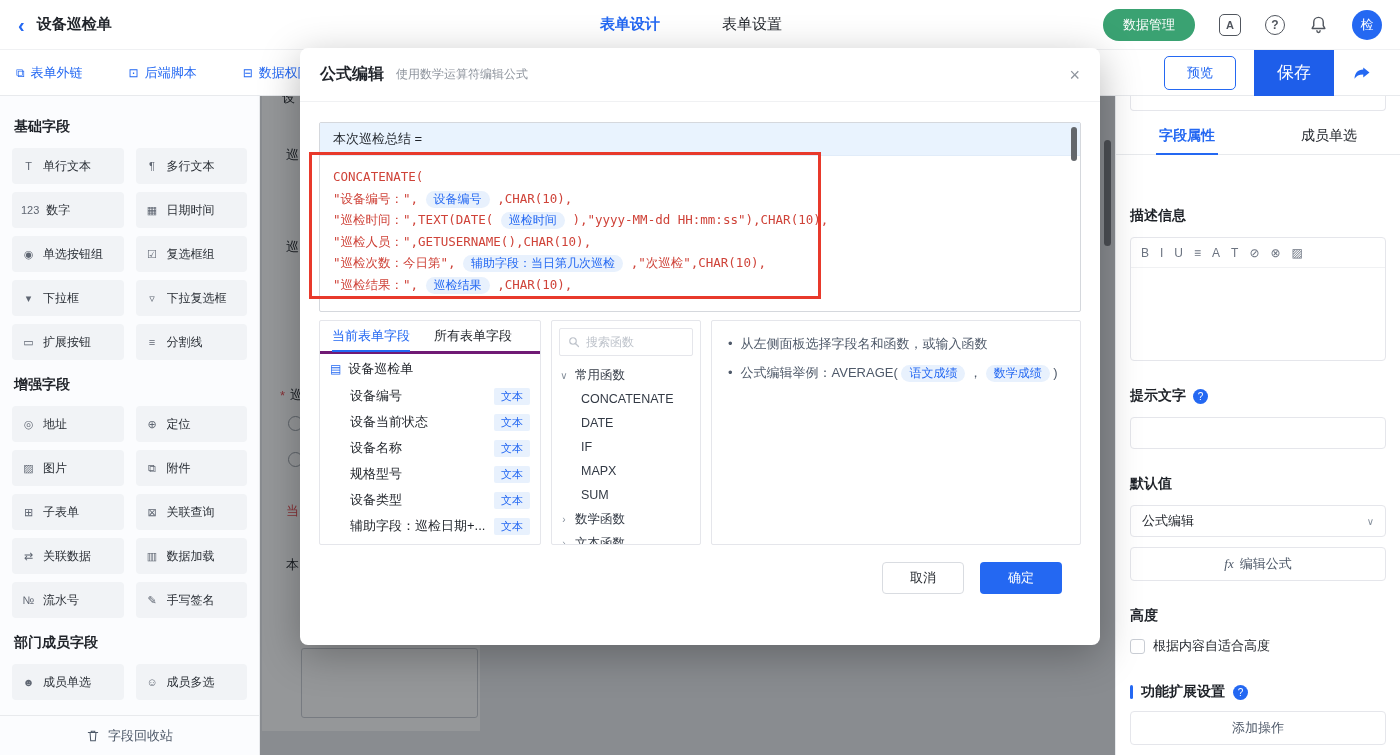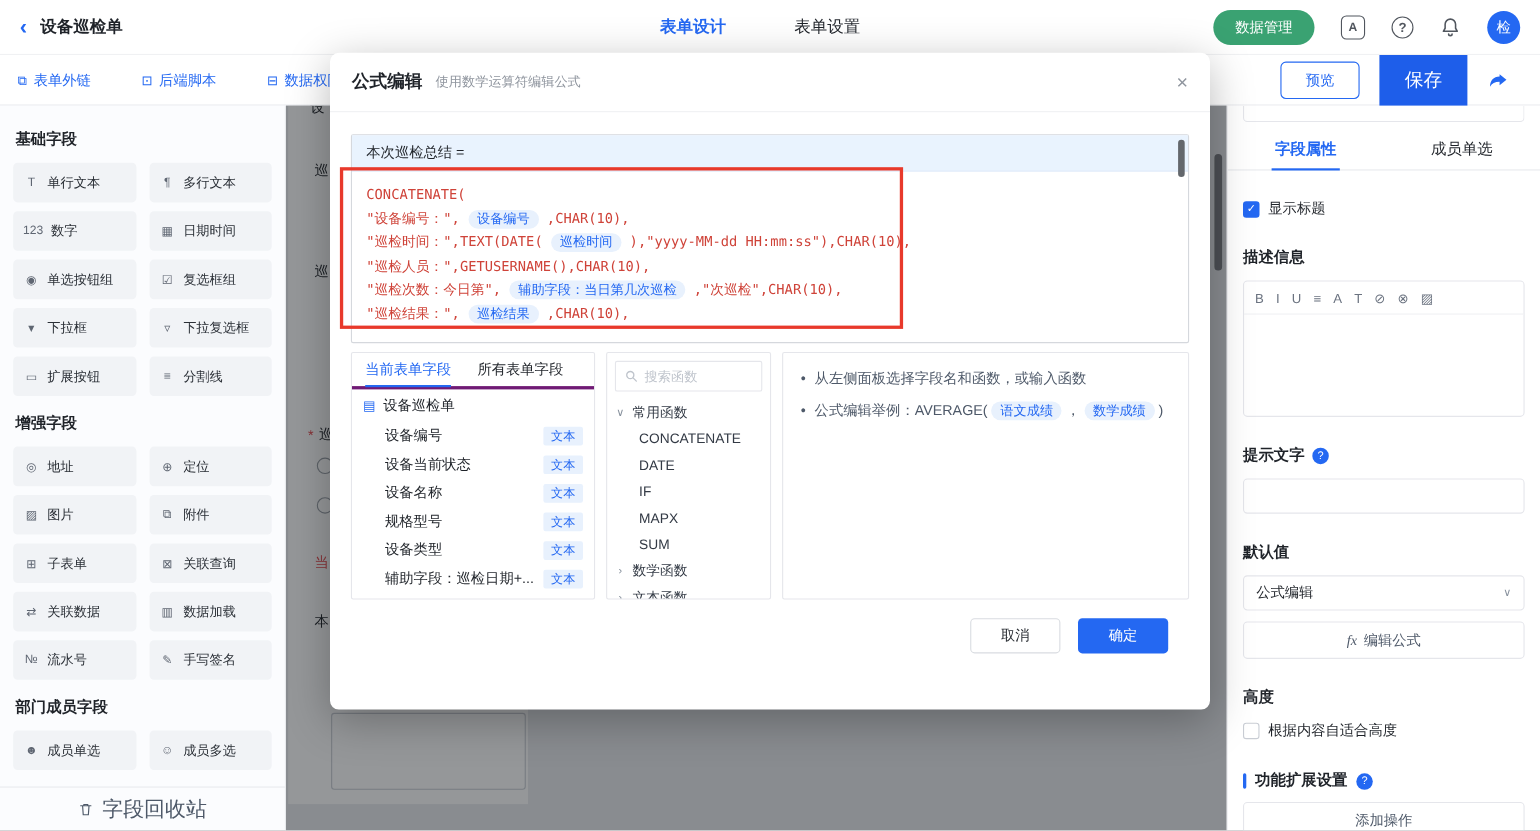--- a/index.html
+++ b/index.html
@@ -33,21 +33,21 @@
 
   
   .side { position:absolute; top:96px; left:0; bottom:0; width:260px; background:#fbfcfe; border-right:1px solid #e8eaed; z-index:2; display:flex; flex-direction:column; }
   .side-scroll { flex:1; padding:12px 12px 0; overflow:hidden; }
   .side-title { font-size:14px; font-weight:bold; margin:16px 2px 12px; }
   .side-title:first-child { margin-top:10px; }
   .side-grid { display:grid; grid-template-columns:1fr 1fr; gap:8px 12px; }
   .side-item { height:36px; background:#f1f3f6; border-radius:4px; display:flex; align-items:center; padding:0 9px; gap:7px; cursor:grab; }
   .side-ic { color:#5f6672; font-size:11px; min-width:15px; text-align:center; }
   .side-lb { font-size:12px; color:#2a2f36; white-space:nowrap; overflow:hidden; }
-  .side-bin { height:40px; border-top:1px solid #e8eaed; display:flex; align-items:center; justify-content:center; gap:8px; color:#4e5969; font-size:19px; cursor:pointer; }
+  .side-bin { height:40px; border-top:1px solid #e8eaed; display:flex; align-items:center; justify-content:center; gap:8px; color:#4e5969; font-size:13px; cursor:pointer; }
 
   
   .canvas { position:absolute; top:96px; left:260px; width:855px; bottom:0; background:#e9ebef; z-index:1; overflow:hidden; }
   .canvas-card { position:absolute; left:2px; top:0; width:218px; bottom:24px; background:#fff; }
   .frag { position:absolute; font-size:13px; color:#1f2329; }
   .fg0 { left:22px; top:-7px; }
   .fg1 { left:26px; top:50px; }
   .fg2 { left:26px; top:142px; }
   .fg3 { left:20px; top:292px; color:#e5484d; }
   .fg4 { left:30px; top:290px; }
@@ -303,24 +303,20 @@
   <div class="overlay"></div>
   <div class="cv-thumb"></div>
 
   <aside class="rpanel">
     <div class="rp-remnant"></div>
     <div class="rp-tabs">
       <span class="rp-tab act">字段属性</span>
       <span class="rp-tab">成员单选</span>
     </div>
     <div class="rp-body">
-      <div class="chk-row">
-        <span class="cbx on"></span>
-        <span>显示标题</span>
-      </div>
       <div class="rp-label">描述信息</div>
       <div class="rp-editor">
         <div class="rp-ed-bar">
             <span class="rt-ic">B</span>
             <span class="rt-ic">I</span>
             <span class="rt-ic">U</span>
             <span class="rt-ic">≡</span>
             <span class="rt-ic">A</span>
             <span class="rt-ic">T</span>
             <span class="rt-ic">⊘</span>

